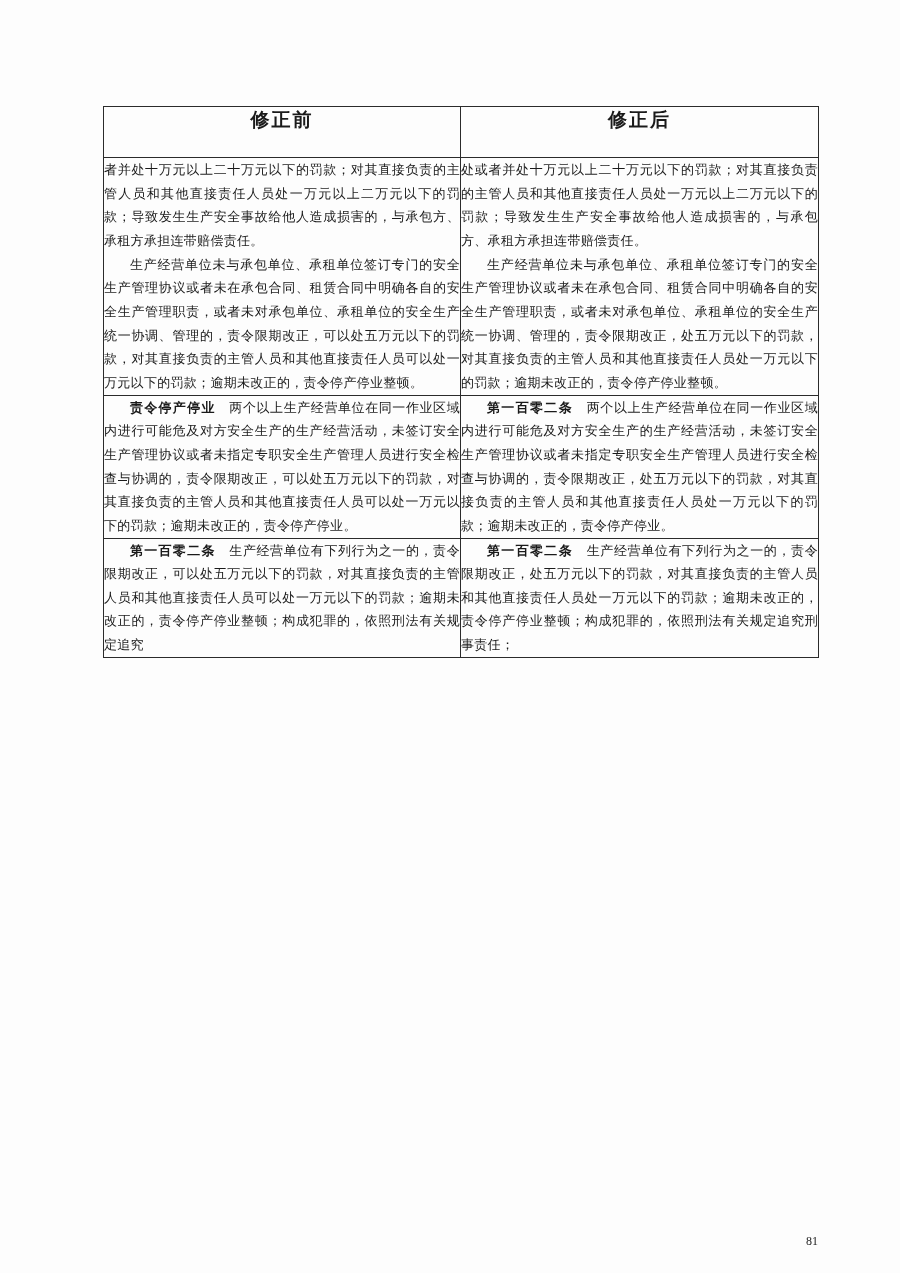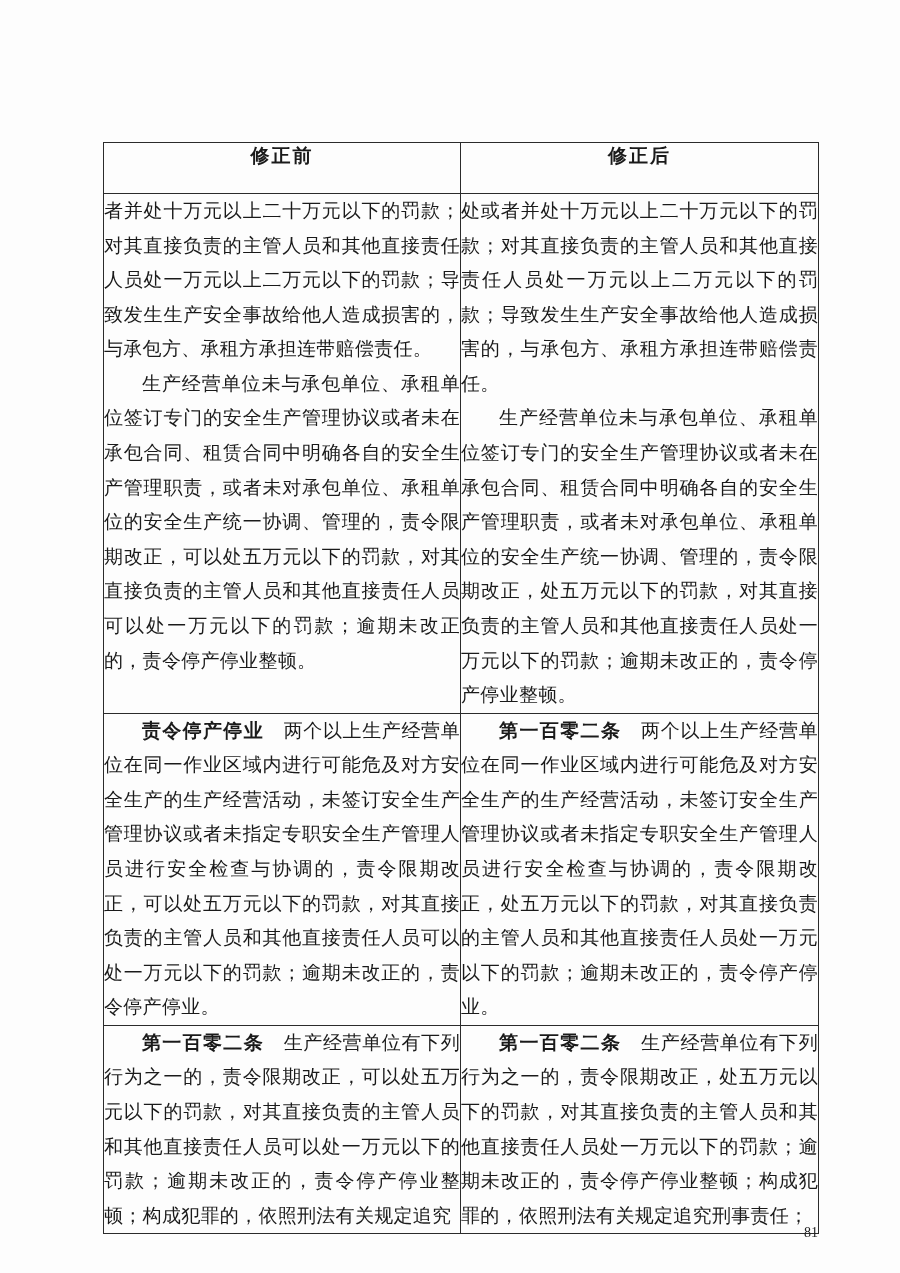--- a/index.html
+++ b/index.html
@@ -21,21 +21,20 @@
     position: relative;
     background: #fdfdfd;
   }
   .compare-table {
     position: absolute;
     left: 103px;
     top: 106px;
     width: 715px;
     border-collapse: collapse;
     table-layout: fixed;
-    margin-top: 36px;
   }
   .compare-table td, .compare-table th {
     border: 1px solid #2b2b2b;
     vertical-align: top;
     padding: 0;
   }
   .head-cell {
     height: 50px;
     text-align: center;
     font-size: 19px;
@@ -44,43 +43,43 @@
     vertical-align: middle;
     font-family: "DejaVu Serif", "Liberation Serif", serif;
   }
   .body-cell {
     padding: 12px 11px 14px 11px;
   }
   .col-a { width: 357px; }
   .col-b { width: 358px; }
 
   .para {
-    font-size: 19px;
+    font-size: 13px;
     line-height: 1.82;
     text-align: justify;
     text-justify: inter-ideograph;
     letter-spacing: 0.3px;
     margin: 0;
     font-family: Liberation Serif, serif;
   }
   .para + .para {
     margin-top: 0;
   }
   .indent {
     text-indent: 2em;
   }
   .art-title {
     font-weight: bold;
     letter-spacing: 1px;
   }
   .page-number {
     position: absolute;
     right: 82px;
-    bottom: 32px;
-    font-size: 14px;
+    bottom: 24px;
+    font-size: 12px;
     font-family: "Liberation Serif", serif;
     color: #222;
   }
 </style>
 </head>
 <body>
 
 <div class="page">
 
   <table class="compare-table">

